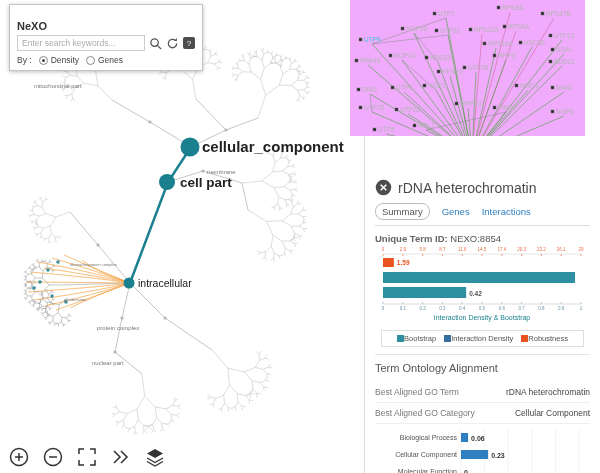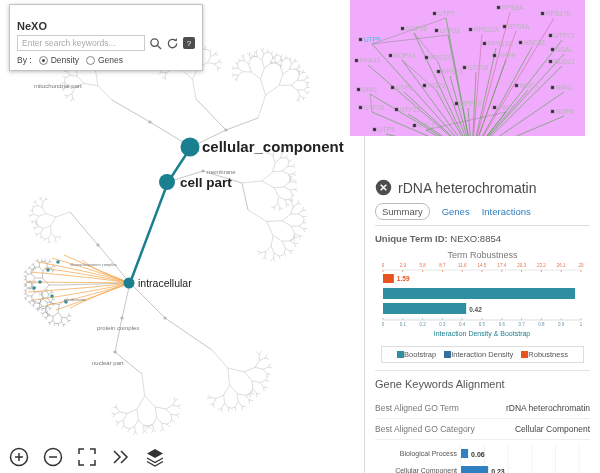--- a/index.html
+++ b/index.html
@@ -1055,21 +1055,20 @@
     <span class="tab active">Summary</span>
     <span class="tab">Genes</span>
     <span class="tab">Interactions</span>
   </div>
 
   <div class="term-id">
     <span class="lbl">Unique Term ID:</span>
     <span>NEXO:8854</span>
   </div>
 
-  <div class="chart-title">Term Robustness</div>
   <svg id="robust-svg" width="215" height="80" viewBox="0 0 215 80">
       <line x1="8" y1="10" x2="206" y2="10" stroke="#ddd" stroke-width="0.7"></line>
       <line x1="8" y1="10" x2="8" y2="12" stroke="#e8734a" stroke-width="0.7"></line>
       <text x="8" y="7" font-size="4.5" fill="#e8734a" text-anchor="middle">0</text>
       <line x1="27.799999999999997" y1="10" x2="27.799999999999997" y2="12" stroke="#e8734a" stroke-width="0.7"></line>
       <text x="27.799999999999997" y="7" font-size="4.5" fill="#e8734a" text-anchor="middle">2.9</text>
       <line x1="47.599999999999994" y1="10" x2="47.599999999999994" y2="12" stroke="#e8734a" stroke-width="0.7"></line>
       <text x="47.599999999999994" y="7" font-size="4.5" fill="#e8734a" text-anchor="middle">5.8</text>
       <line x1="67.4" y1="10" x2="67.4" y2="12" stroke="#e8734a" stroke-width="0.7"></line>
       <text x="67.4" y="7" font-size="4.5" fill="#e8734a" text-anchor="middle">8.7</text>
@@ -1128,21 +1127,21 @@
       <span>Interaction Density</span>
     </span>
     <span class="legend-item">
       <span class="legend-swatch" style="background: rgb(232, 83, 31);"></span>
       <span>Robustness</span>
     </span>
   </div>
 
   <hr class="dp-hr">
 
-  <div class="section-title">Gene Keywords Alignment</div>
+  <div class="section-title">Term Ontology Alignment</div>
   <div class="go-table">
     <div class="go-row">
       <span class="k">Best Aligned GO Term</span>
       <span class="v">rDNA heterochromatin</span>
     </div>
     <div class="go-row">
       <span class="k">Best Aligned GO Category</span>
       <span class="v">Cellular Component</span>
     </div>
   </div>

